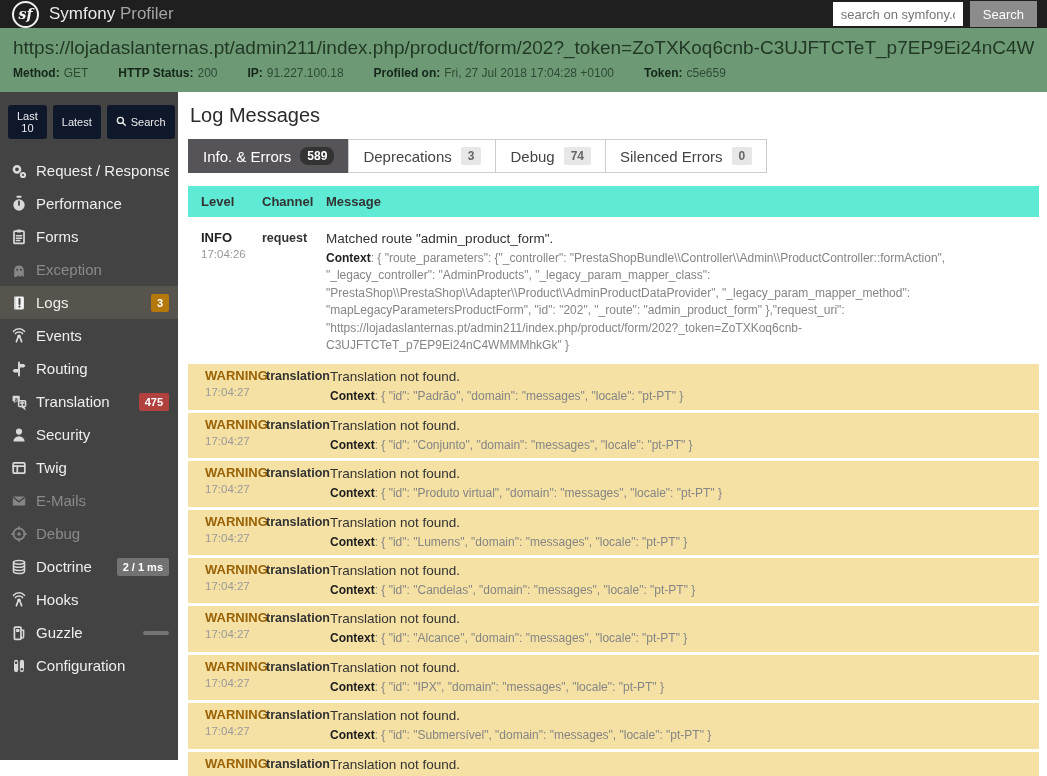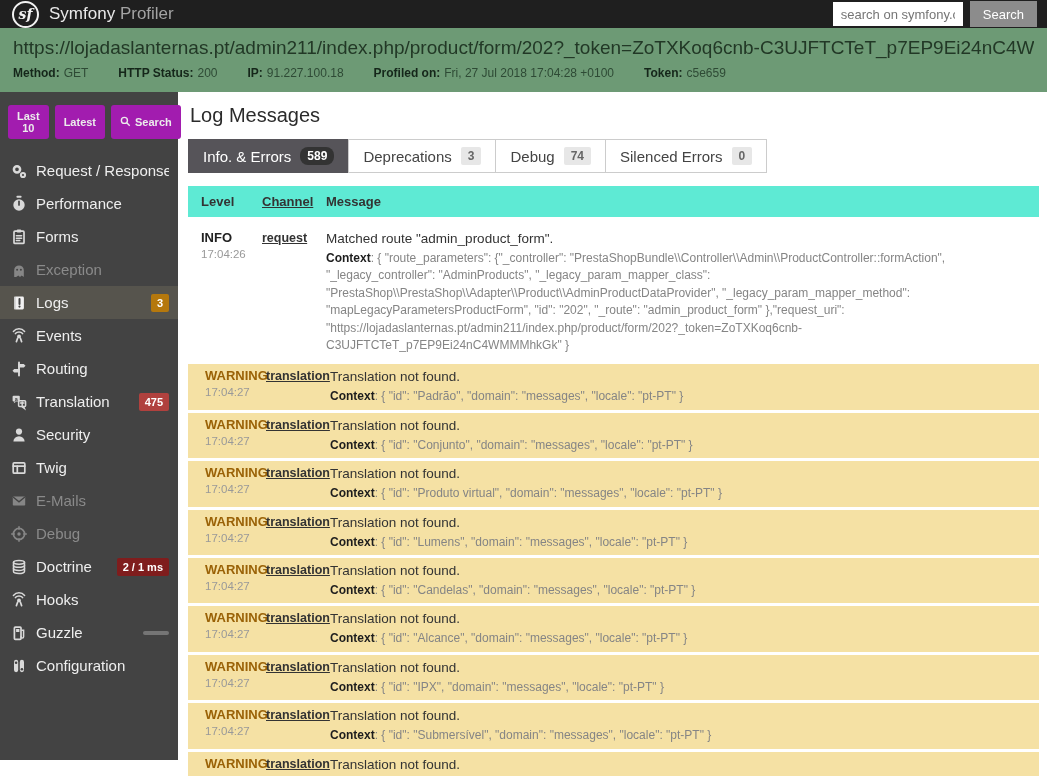--- a/index.html
+++ b/index.html
@@ -26,22 +26,22 @@
   .banner-meta { margin-top:7px; display:flex; gap:30px; font-size:12px; }
   .banner-meta b { color:#15261a;margin-top:36px; }
   .banner-meta span.v { color:#2e4a35; margin-left:4px; }
 
   
   .wrap { display:flex; height:668px; }
 
   
   .sidebar { width:178px; background:var(--sidebar,#434343); flex:none; }
   .side-btns { padding:13px 8px 9px 8px; display:flex; gap:6px; }
-  .side-btn { background:#a21caf; border:none; border-radius:3px; color:#ececec; font-size:11px;
-              padding:5px 9px; cursor:pointer; display:flex; align-items:center; gap:4px;font-weight:bold; }
+  .side-btn { background:#0f172a; border:none; border-radius:3px; color:#ececec; font-size:11px;
+              padding:5px 9px; cursor:pointer; display:flex; align-items:center; gap:4px; }
   .menu { margin-top:6px; }
   .menu-item { height:33px; display:flex; align-items:center; padding:0 9px 0 10px; cursor:pointer; }
   .menu-item.selected { background:var(--selected,#56544d); }
   .menu-item .ic { width:26px; flex:none; display:flex; align-items:center; }
   .menu-item .lbl { font-size:15px; color:#eeeeee; flex:1; white-space:nowrap; overflow:hidden; }
   .menu-item.disabled .lbl { color:#8a8a8a; }
   .menu-item.disabled .ic { opacity:.45; }
   .badge { font-size:11px; font-weight:bold; color:#fff; padding:3px 6px; border-radius:2px; flex:none; }
   .badge-dash { width:26px; height:4px; background:#757575; border-radius:2px; flex:none; }
 
@@ -55,21 +55,21 @@
   .tab:first-child { margin-left:0; }
   .tab .tbadge { font-size:12px; font-weight:bold; background:#e7e7e7; color:#666;
                  padding:2px 7px; border-radius:2px; }
   .tab.active { background:#565459; border-color:#565459; color:#fff; }
   .tab.active .tbadge { background:#333; color:#fff;border-radius:8px; }
 
   .log-table { margin-top:13px; }
   .hrow { display:flex; background:#5eead4; padding:8px 0; margin-bottom:4px; }
   .hrow .cell { font-size:13px; font-weight:bold; color:#333; }
   .c-level { width:74px; padding-left:13px; flex:none; }
-  .c-channel { width:64px; flex:none;text-decoration:underline; }
+  .c-channel { width:64px; flex:none; }
   .c-msg { flex:1; min-width:0; padding-right:12px; }
 
   .log-row { display:flex; margin-bottom:3px; }
   .log-row.info { background:#fff; padding:9px 0 7px; }
   .log-row.warning { background:var(--warnbg,#f5e1a4); padding:4px 4px 4px; }
   .lv { font-size:13px; font-weight:bold; color:#222; }
   .log-row.warning .lv { color:#9a6207; }
   .tm { font-size:11.5px; color:#999; margin-top:3px; }
   .ch { font-size:12.5px; font-weight:bold; color:#333; padding-top:1px; }
   .msg-main { font-size:13.5px; color:#333; line-height:18px; margin-bottom:2px; }
@@ -263,21 +263,21 @@
   <div class="menu-item">
     <span class="ic">
             <svg viewBox="0 0 18 18" width="18" height="18" stroke="#d9d9d9" fill="none" stroke-width="1.5" stroke-linecap="round">
               <ellipse cx="9" cy="4.3" rx="5.5" ry="1.9"></ellipse>
               <path d="M3.5,4.3 v9.3 a5.5,1.9 0 0 0 11,0 V4.3"></path>
               <path d="M3.5,7.4 a5.5,1.9 0 0 0 11,0"></path>
               <path d="M3.5,10.5 a5.5,1.9 0 0 0 11,0"></path>
             </svg>
           </span>
     <span class="lbl">Doctrine</span>
-  <span class="badge" style="background: #7f1d1d;">2 / 1 ms</span>
+  <span class="badge" style="background: #737373;">2 / 1 ms</span>
         </div>
 
   <div class="menu-item">
     <span class="ic">
             <svg viewBox="0 0 18 18" width="18" height="18" stroke="#d9d9d9" fill="none" stroke-width="1.5" stroke-linecap="round">
               <circle cx="9" cy="9.4" r="1.9" fill="#d9d9d9" stroke="none"></circle>
               <path d="M6.4,14.6 L7.6,11.2 M11.6,14.6 L10.4,11.2" stroke-width="1.7"></path>
               <path d="M5.4,6.6 a4.8,4.8 0 0 1 7.2,0"></path>
               <path d="M3.4,4.4 a7.3,7.3 0 0 1 11.2,0"></path>
             </svg>

